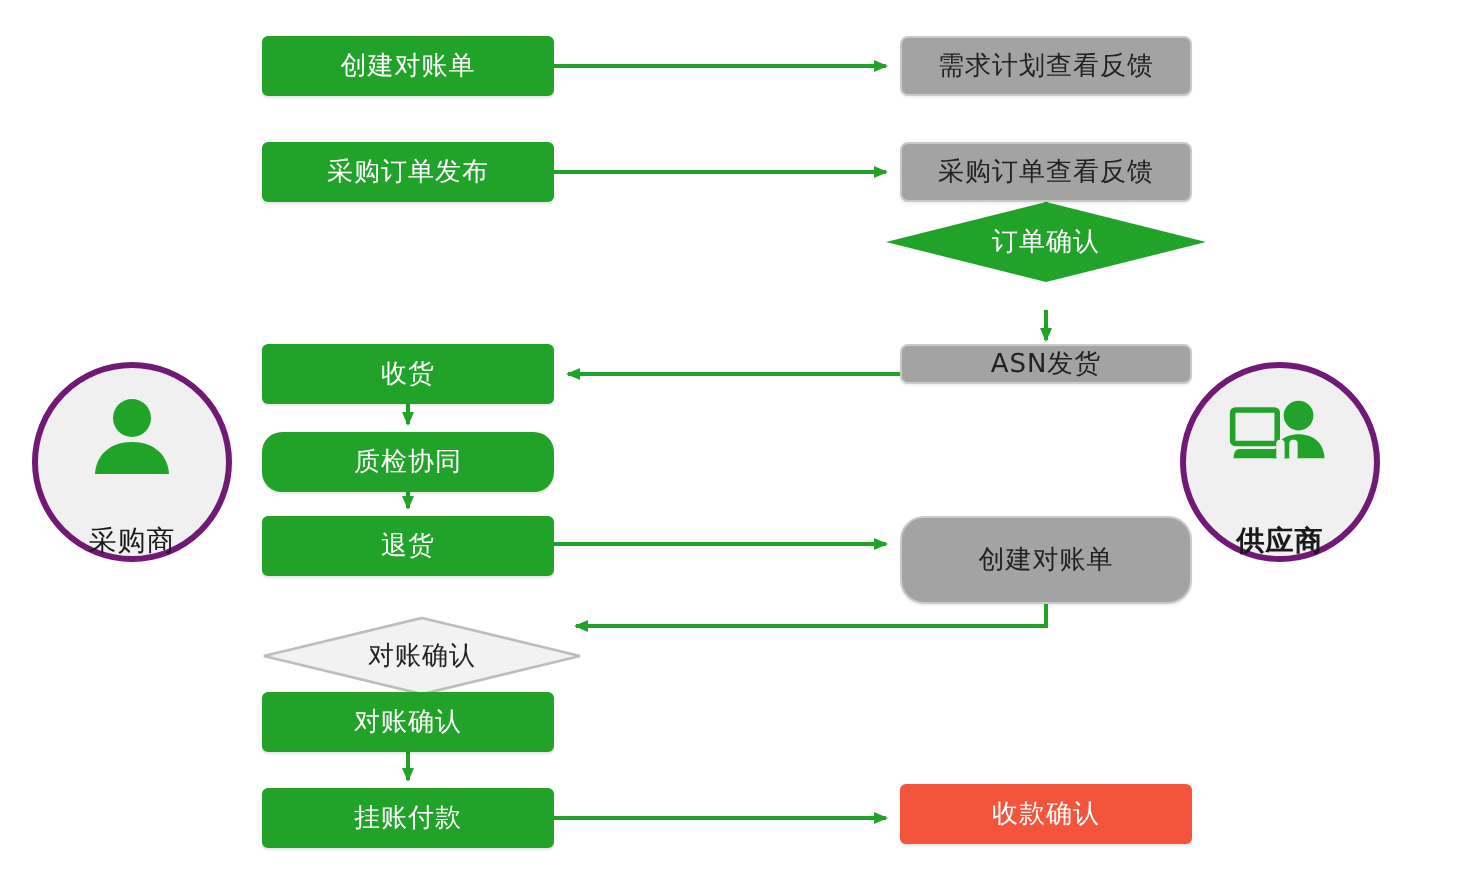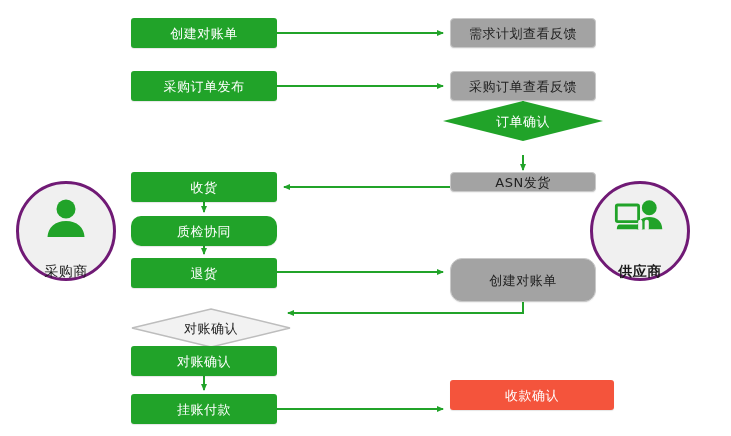--- a/index.html
+++ b/index.html
@@ -237,17 +237,17 @@
   </div>
 
   <div class="node gray" style="left:450px; top:172px; width:146px; height:20px;">
     <span>ASN发货</span>
   </div>
 
   <div class="node gray" style="left:450px; top:258px; width:146px; height:44px;border-radius:12px;">
     <span>创建对账单</span>
   </div>
 
-  <div class="node red" style="left:450px; top:380px; width:164px; height:30px;">
+  <div class="node red" style="left:450px; top:392px; width:146px; height:30px;">
     <span>收款确认</span>
   </div>
 
 </div>
 
 </body></html>

